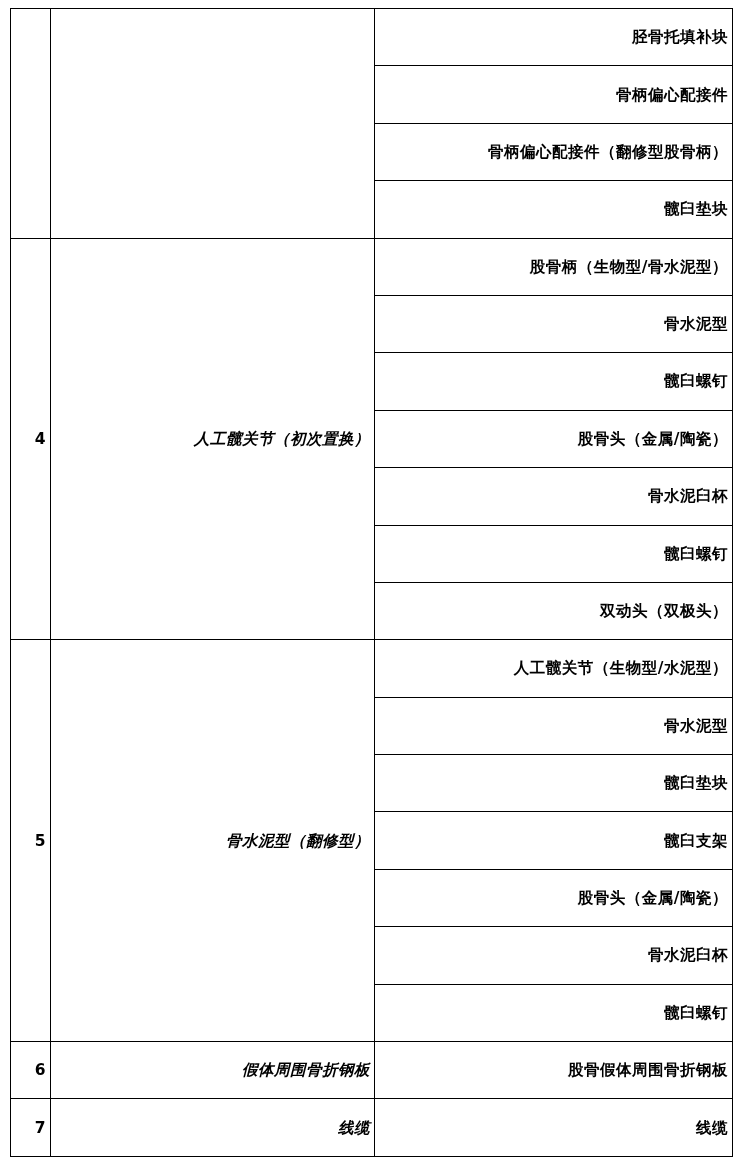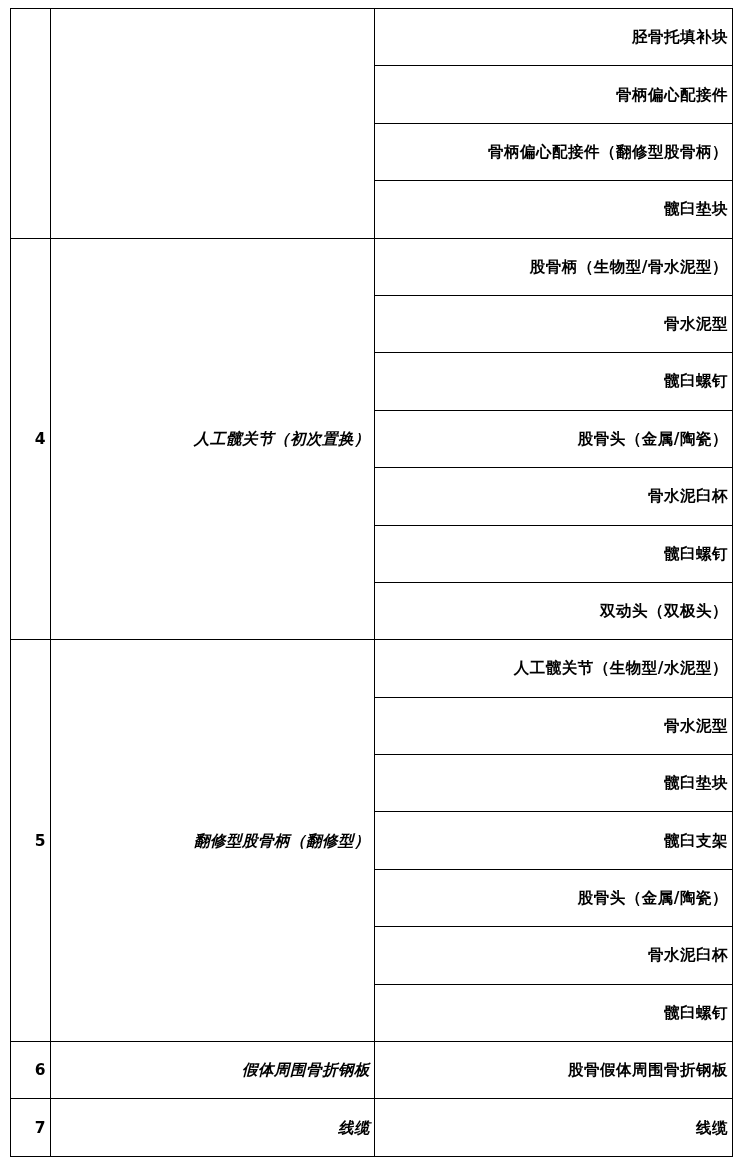--- a/index.html
+++ b/index.html
@@ -96,21 +96,21 @@
       </tr>
       <tr>
         <td class="col-item cell-item">髋臼螺钉</td>
       </tr>
       <tr>
         <td class="col-item cell-item">双动头（双极头）</td>
       </tr>
 
       <tr>
         <td class="col-index cell-item" rowspan="7">5</td>
-        <td class="col-category cell-item" rowspan="7">翻修型股骨柄（翻修型）</td>
+        <td class="col-category cell-item" rowspan="7">骨水泥型（翻修型）</td>
         <td class="col-item cell-item">人工髋关节（生物型/水泥型）</td>
       </tr>
       <tr>
         <td class="col-item cell-item">骨水泥型</td>
       </tr>
       <tr>
         <td class="col-item cell-item">髋臼垫块</td>
       </tr>
       <tr>
         <td class="col-item cell-item">髋臼支架</td>

